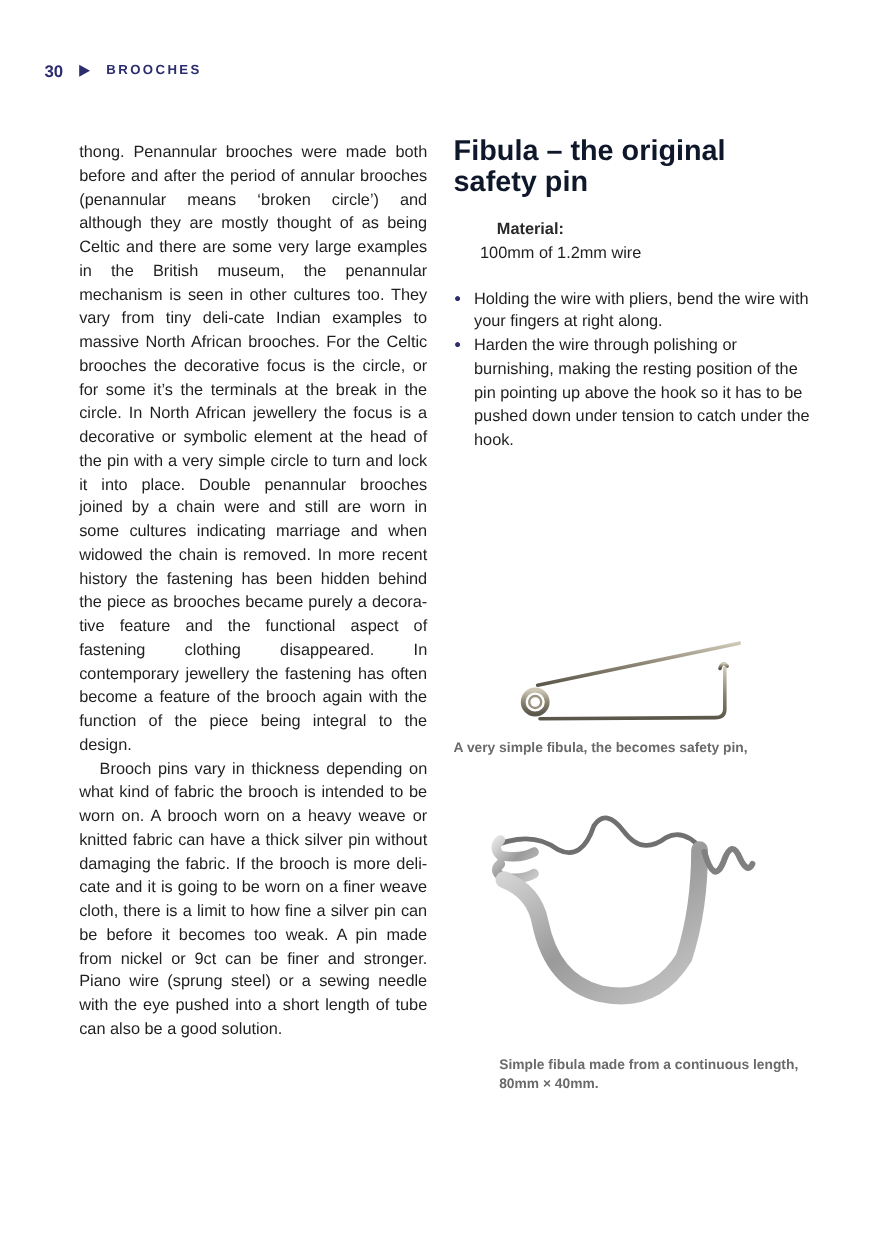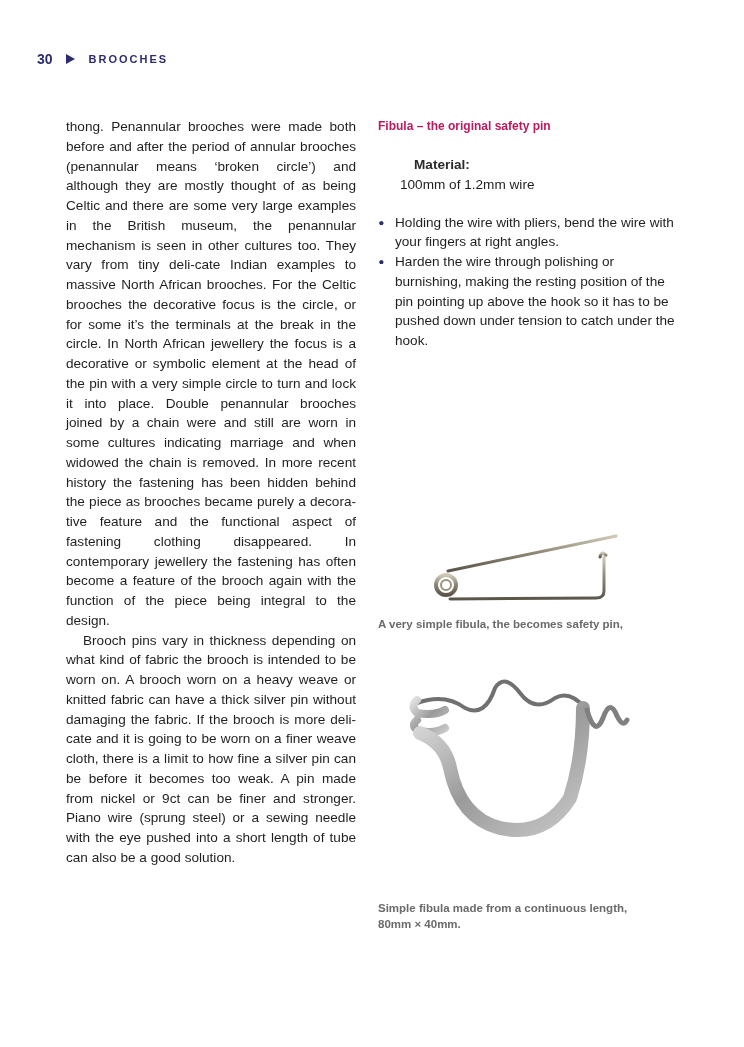--- a/index.html
+++ b/index.html
@@ -11,31 +11,31 @@
   .arrow { display: inline-block; width: 0; height: 0; border-top: 5px solid transparent;
            border-bottom: 5px solid transparent; border-left: 9px solid #2b2d6e; margin: 0 14px 0 13px; }
   .section-name { font-size: 11px; letter-spacing: 2px; }
 
   .left-col { position: absolute; left: 66px; top: 117px; width: 290px;
               font-size: 13.6px; line-height: 19.75px; text-align: justify; text-align-last: left; }
   .left-col p { margin: 0; }
   .left-col p.indent { text-indent: 17px; }
 
   .right-col { position: absolute; left: 378px; top: 113px; width: 300px; font-size: 13.6px; line-height: 19.75px; }
-  .heading { color: #be185d; font-weight: bold; font-size: 12px; line-height: 26px; margin: 0 0 16px 0; }
+  .heading { color: #0f172a; font-weight: bold; font-size: 24px; line-height: 26px; margin: 0 0 16px 0; }
   .material-label { font-weight: bold; color: #2a2a2a; margin: 0; padding-left: 36px; }
   .material-value { margin: 0 0 18px 22px; }
   ul.steps { list-style: none; margin: 0; padding: 0; }
   ul.steps li { position: relative; padding-left: 17px; margin: 0; }
   ul.steps li .bullet { position: absolute; left: 1px; top: 0; color: #2b2d6e; font-weight: bold; }
 
   .fig1 { position: absolute; left: 420px; top: 525px; width: 220px; height: 80px; }
   .cap { position: absolute; left: 378px; font-size: 11.5px; line-height: 16px; font-weight: bold; color: #6a6a6a; }
   .cap1 { top: 616px; }
-  .cap2 { top: 900px; }
+  .cap2 { top: 880px; margin-left: 38px; }
   .fig2 { position: absolute; left: 405px; top: 668px; width: 250px; height: 180px; }
 </style>
 </head>
 <body>
 
 <div class="running-head">
   <span class="page-num">30</span>
   <span class="arrow"></span>
   <span class="section-name">BROOCHES</span>
 </div>
@@ -48,21 +48,21 @@
 <div class="right-col">
   <h2 class="heading">Fibula – the original safety pin</h2>
   <p class="material-label">Material:</p>
   <p class="material-value">100mm of 1.2mm wire</p>
   <ul class="steps">
     <li>
       <span class="bullet">•</span>
     </li>
     <li>
       <span class="bullet">•</span>
-      <span>Holding the wire with pliers, bend the wire with your fingers at right angles.</span>
+      <span>Holding the wire with pliers, bend the wire with your fingers at right along.</span>
     </li>
     <li>
       <span class="bullet">•</span>
     </li>
     <li>
       <span class="bullet">•</span>
       <span>Harden the wire through polishing or burnishing, making the resting position of the pin pointing up above the hook so it has to be pushed down under tension to catch under the hook.</span>
     </li>
   </ul>
 </div>

